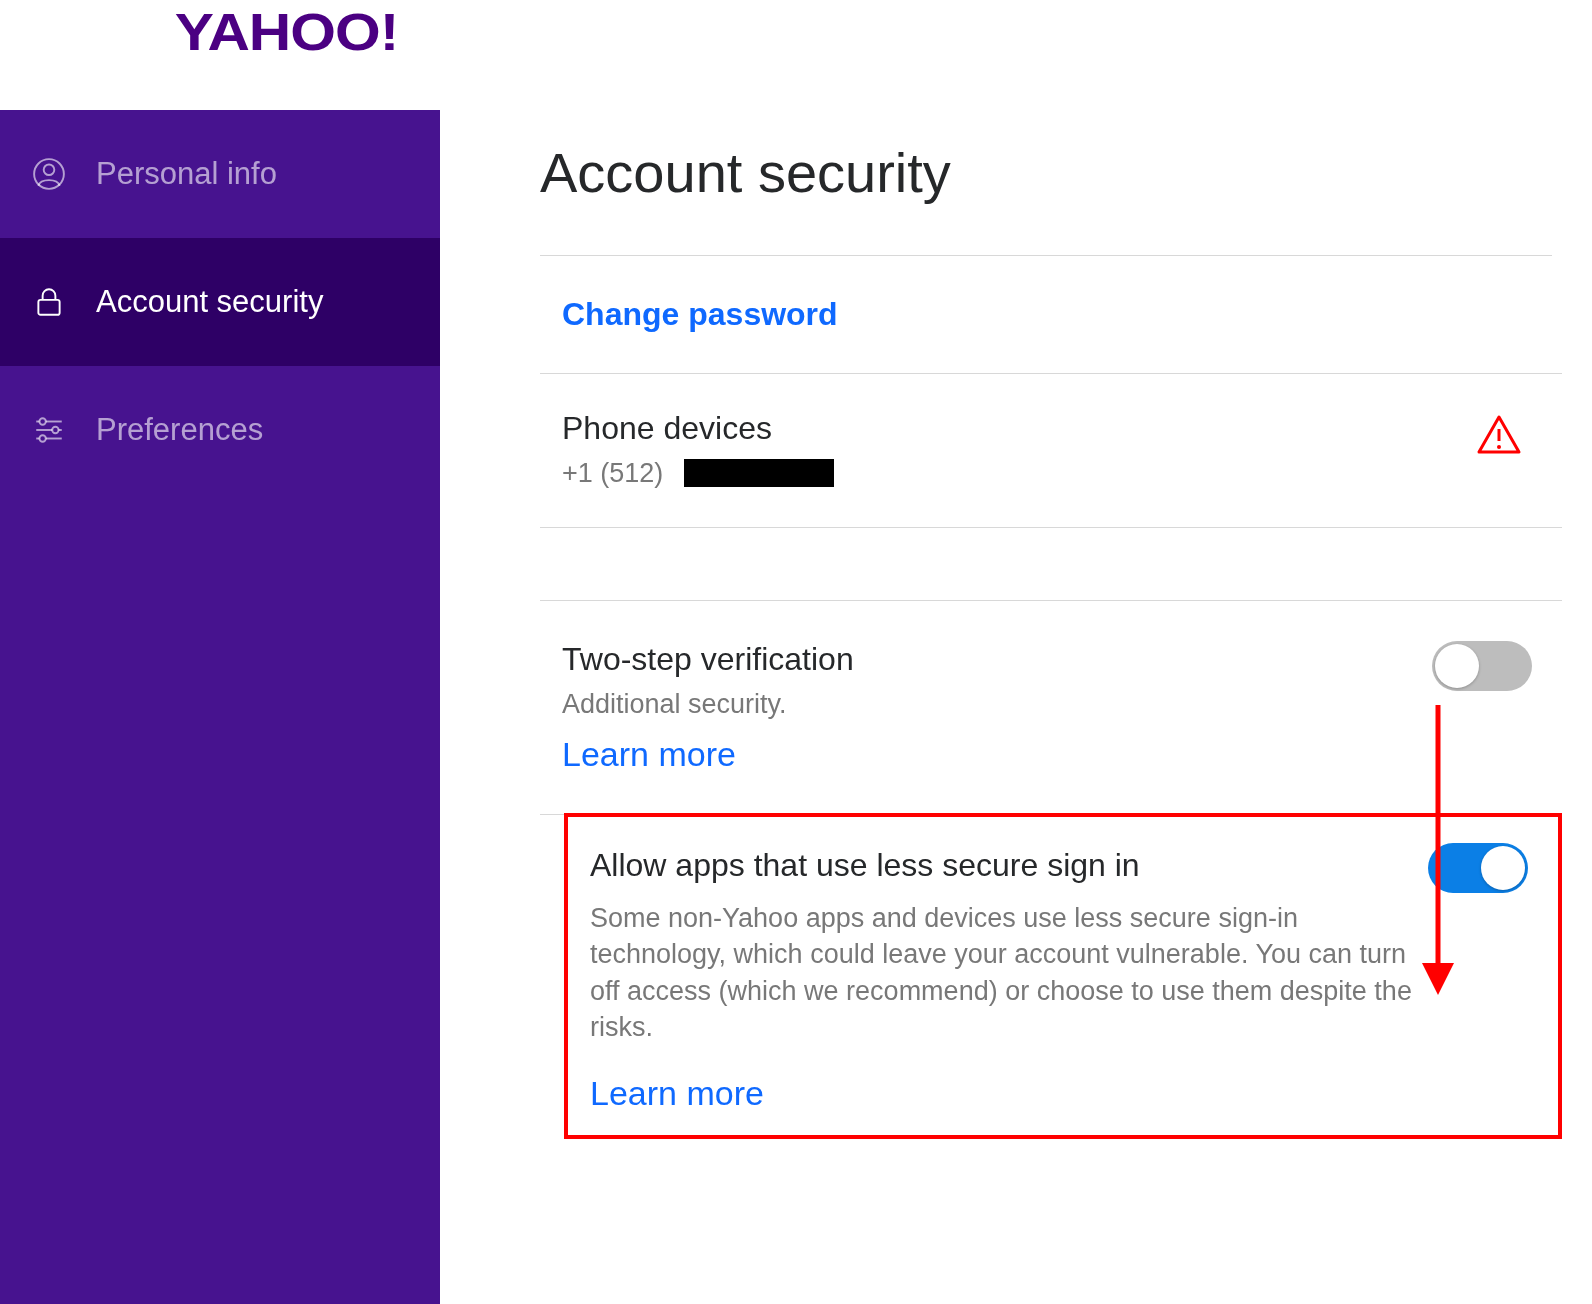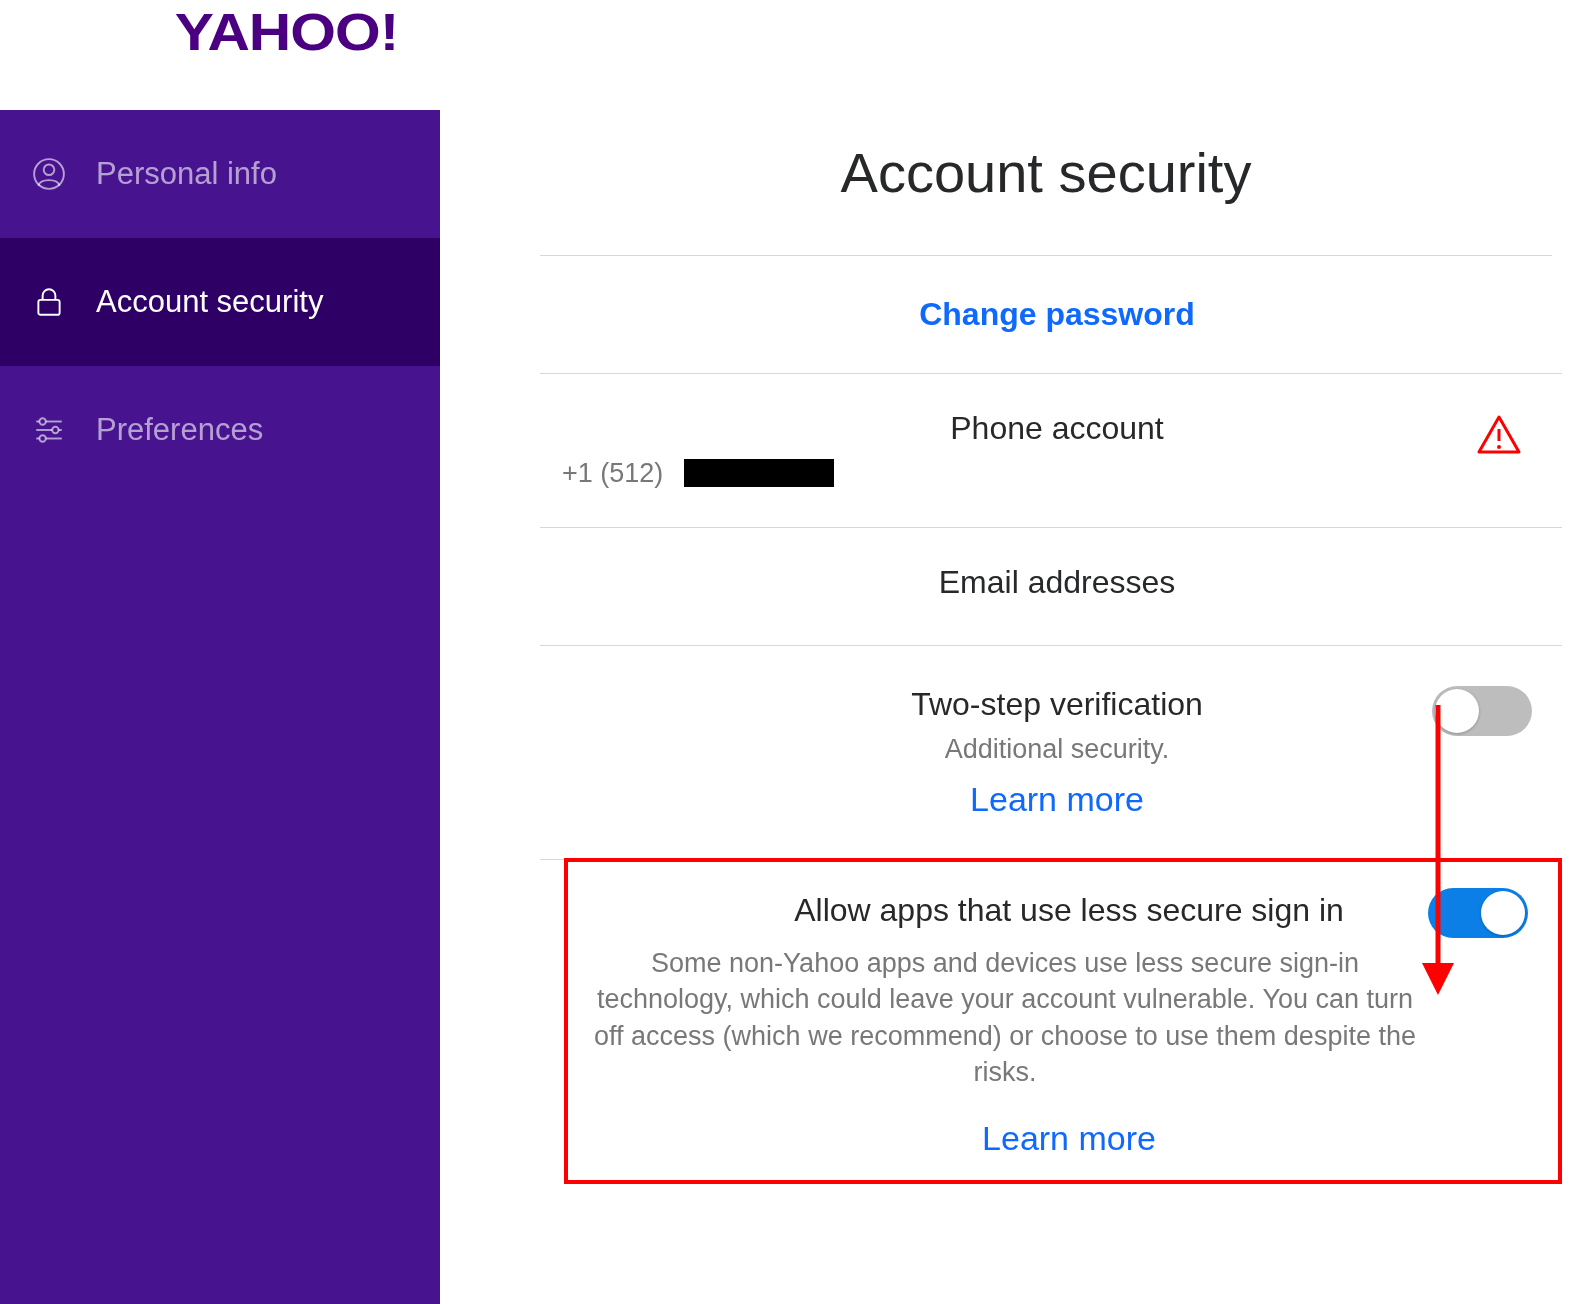--- a/index.html
+++ b/index.html
@@ -23,21 +23,20 @@
     color: #4b0082;
     letter-spacing: -1px;
     transform: scaleY(0.92) scaleX(1.05);
   }
   .logo .small-caps {
     font-variant: small-caps;
   }
   .layout {
     display: flex;
     height: calc(100% - 110px);
-    text-align: center;
   }
   .sidebar {
     width: 440px;
     background: #47138f;
     flex-shrink: 0;
   }
   .sidebar-item {
     display: flex;
     align-items: center;
     height: 128px;
@@ -225,36 +224,35 @@
   </div>
 
   <div class="main">
     <h1 class="page-title">Account security</h1>
 
     <div class="section">
       <span class="link">Change password</span>
     </div>
 
     <div class="section" style="padding-top:36px;padding-bottom:36px;">
-      <div class="section-title">Phone account</div>
+      <div class="section-title">Phone devices</div>
       <div class="section-sub phone-line">
         <span>+1 (512)</span>
         <span class="redact"></span>
       </div>
       <span class="warn-icon">
         <svg width="46" height="42" viewBox="0 0 46 42">
           <path d="M23 3 L43 38 L3 38 Z" fill="none" stroke="#ff0000" stroke-width="3" stroke-linejoin="round"></path>
           <line x1="23" y1="15" x2="23" y2="27" stroke="#ff0000" stroke-width="3"></line>
           <circle cx="23" cy="33" r="2" fill="#ff0000"></circle>
         </svg>
       </span>
     </div>
 
     <div class="section" style="padding-top:36px;padding-bottom:36px;">
-      <div class="section-title">Email addresses</div>
     </div>
 
     <div class="section">
       <div class="section-title">Two-step verification</div>
       <div class="section-sub">Additional security.</div>
       <span class="learn-more">Learn more</span>
       <div class="toggle off">
         <div class="knob"></div>
       </div>
     </div>

